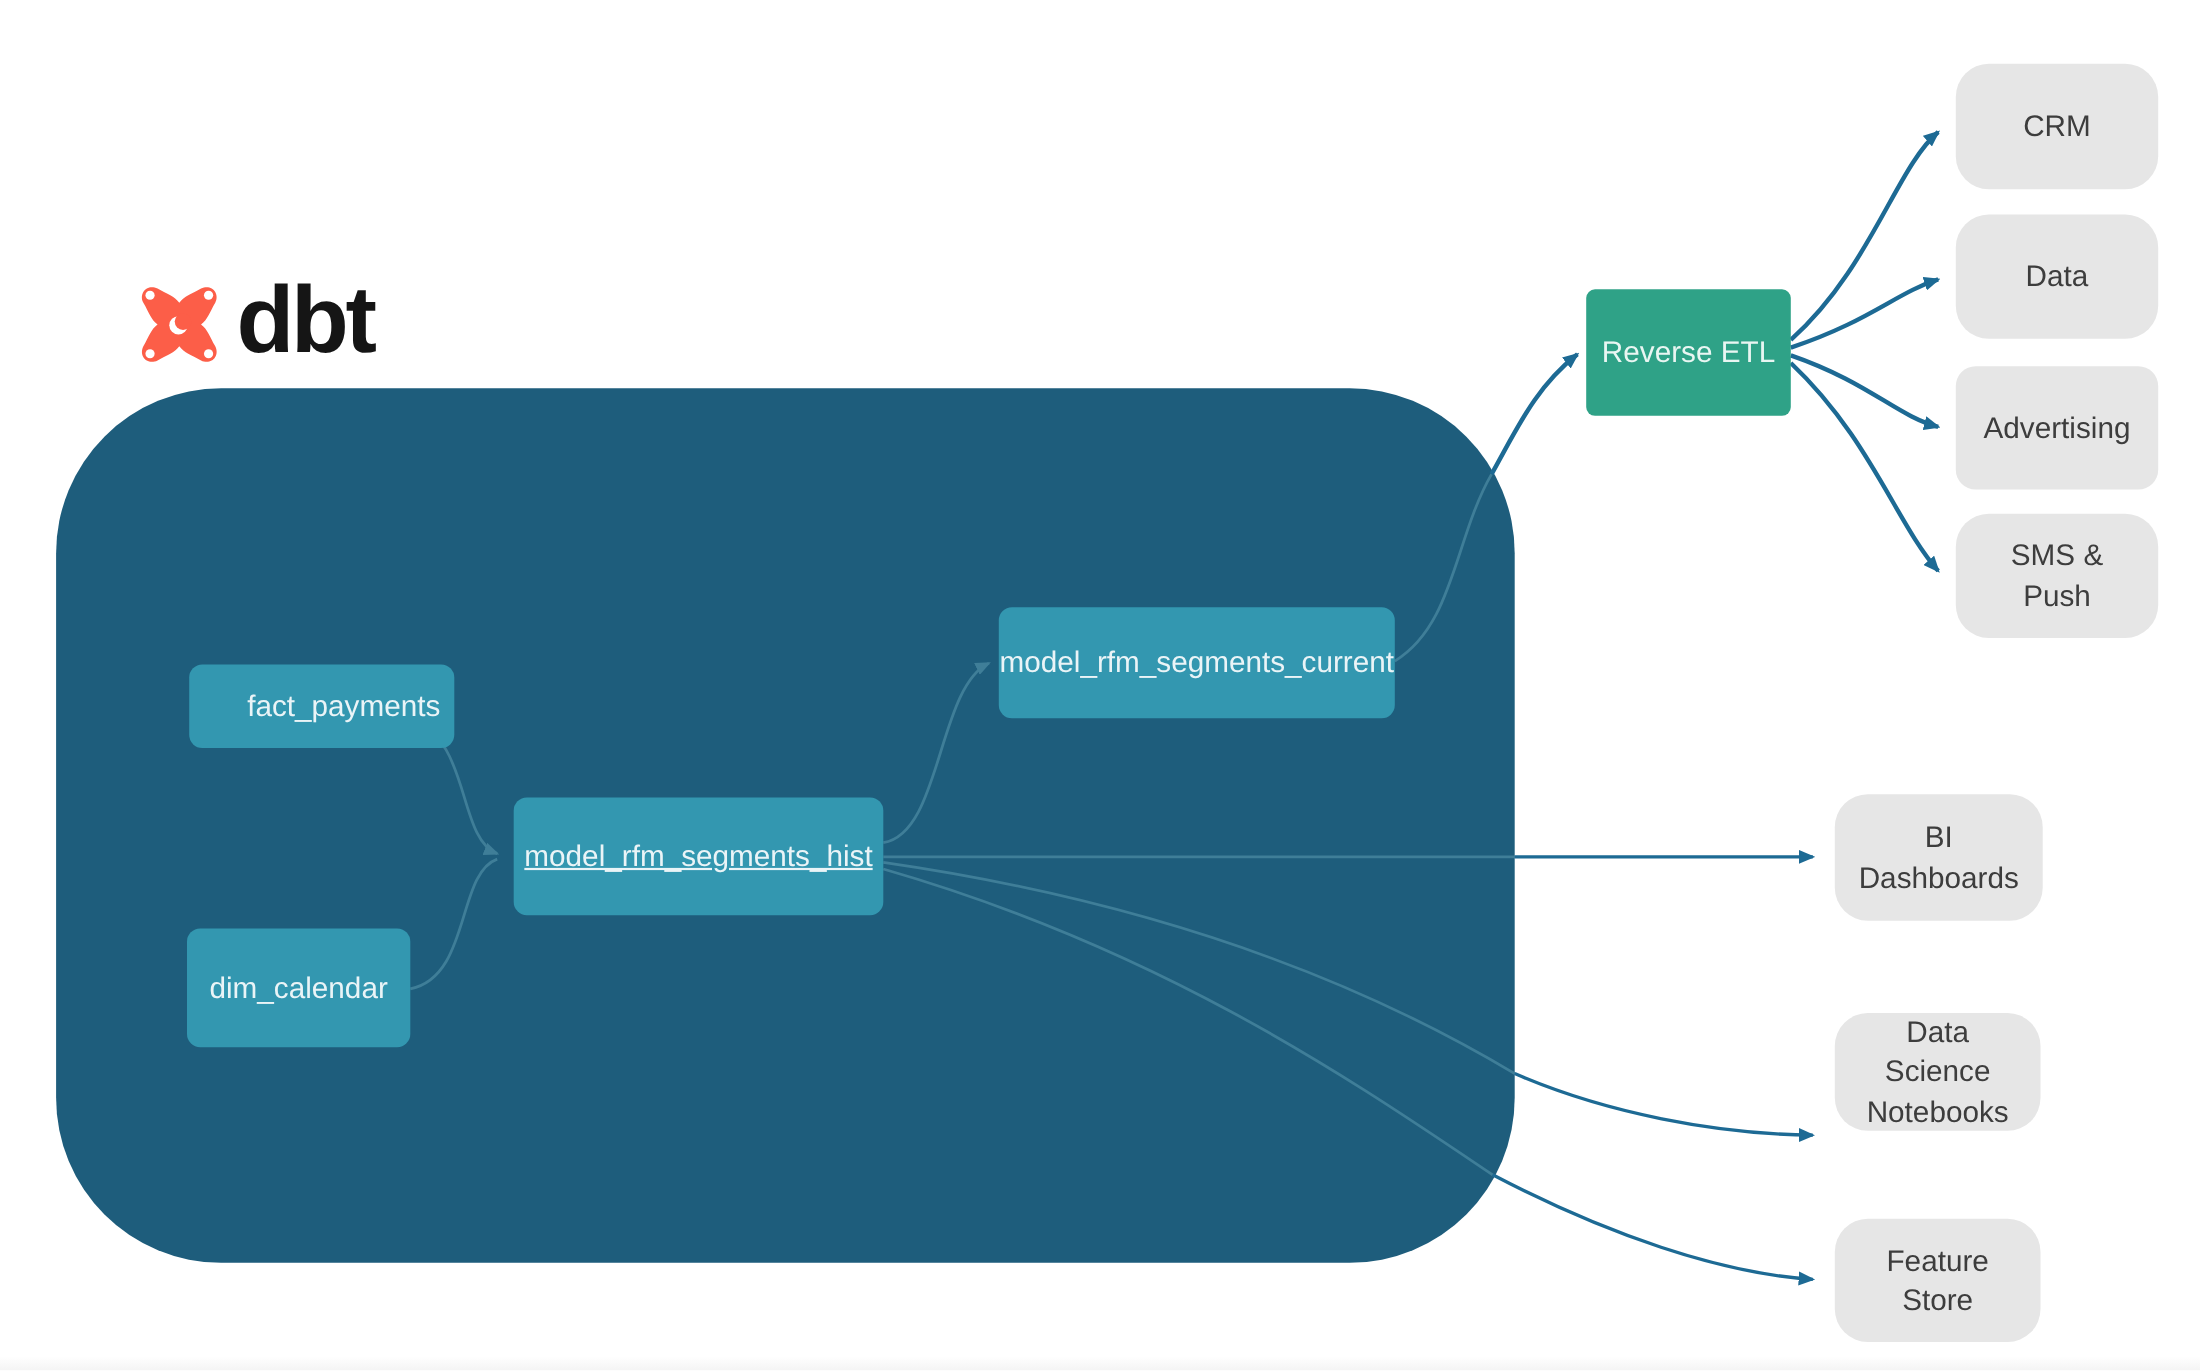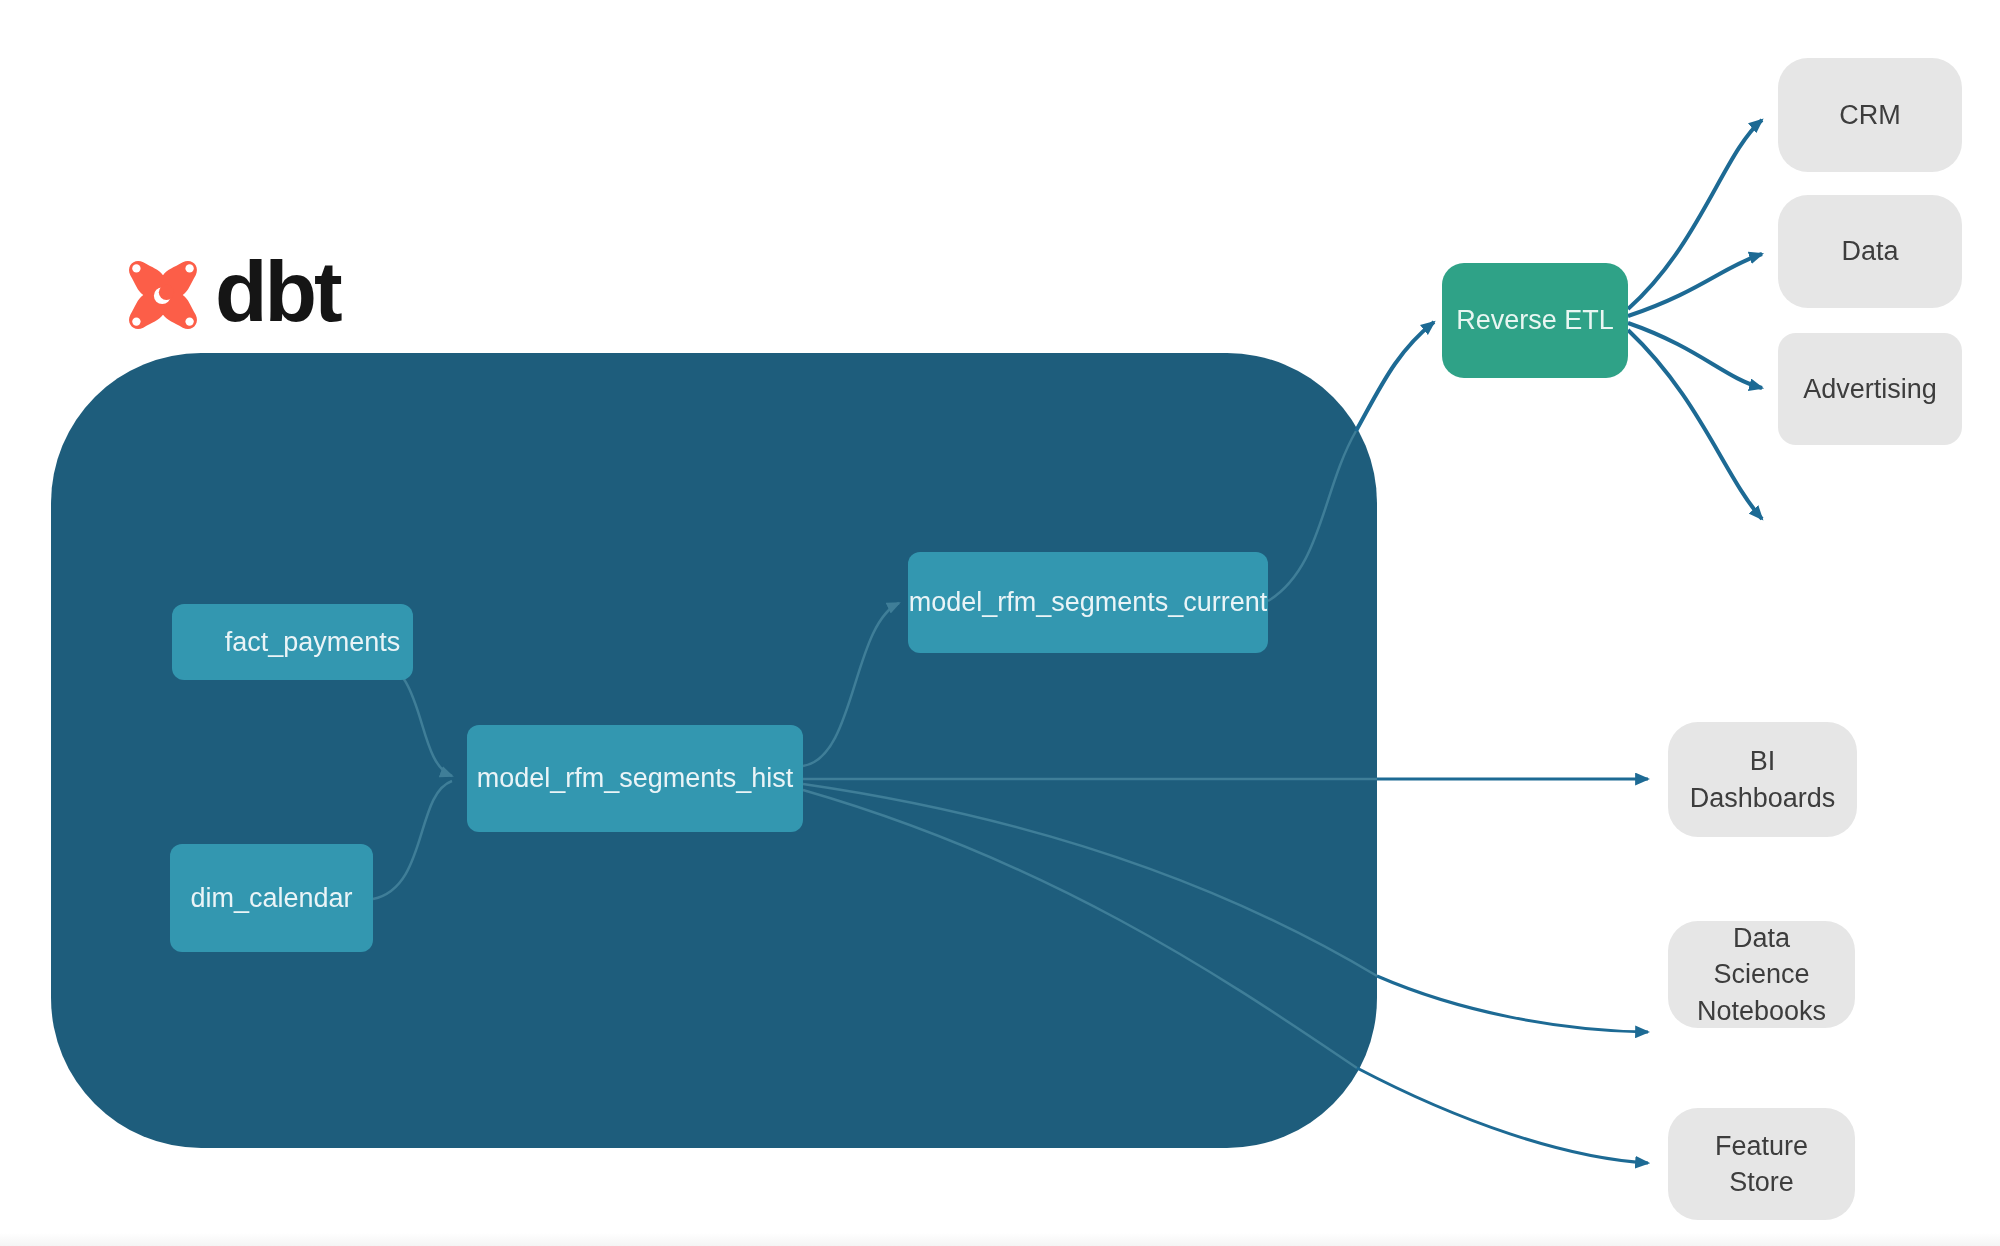--- a/index.html
+++ b/index.html
@@ -66,34 +66,34 @@
     font-size: 27px;
   }
   .node-model {
     background: #3397b0;
     color: #eaf4f7;
     border-radius: 12px;
   }
   .node-green {
     background: #2fa287;
     color: #e9f6f2;
-    border-radius: 22px;
+    border-radius: 8px;
   }
   .node-gray {
     background: #e6e6e6;
     color: #3d3d3d;
     border-radius: 30px;
     line-height: 1.35;
     padding: 0 18px;
     box-sizing: border-box;
   }
 
   .n-fact    { left: 172px;  top: 604px;  width: 201px; height: 76px; padding-left: 40px; }
   .n-dim     { left: 170px;  top: 844px;  width: 203px; height: 108px; }
-  .n-hist    { left: 467px;  top: 725px;  width: 336px; height: 107px; }
+  .n-hist    { left: 467px;  top: 725px;  width: 336px; height: 107px; text-decoration: underline; }
   .n-current { left: 908px;  top: 552px;  width: 360px; height: 101px; }
   .n-retl    { left: 1442px; top: 263px;  width: 186px; height: 115px; }
 
   .n-crm     { left: 1778px; top: 58px;   width: 184px; height: 114px; }
   .n-email   { left: 1778px; top: 195px;  width: 184px; height: 113px; }
   .n-adv     { left: 1778px; top: 333px;  width: 184px; height: 112px; border-radius: 18px; }
   .n-sms     { left: 1778px; top: 467px;  width: 184px; height: 113px; }
 
   .n-bi      { left: 1668px; top: 722px;  width: 189px; height: 115px; }
   .n-ds      { left: 1668px; top: 921px;  width: 187px; height: 107px; }
@@ -179,20 +179,23 @@
 
   <div class="node node-gray n-crm">
     <span>CRM</span>
   </div>
   <div class="node node-gray n-email">
     <span>Data</span>
   </div>
   <div class="node node-gray n-adv">
     <span>Advertising</span>
   </div>
+  <div class="node node-gray n-sms">
+    <span>SMS &amp; Push</span>
+  </div>
 
   <div class="node node-gray n-bi">
     <span>BI Dashboards</span>
   </div>
   <div class="node node-gray n-ds">
     <span>Data Science Notebooks</span>
   </div>
   <div class="node node-gray n-fs">
     <span>Feature Store</span>
   </div>

